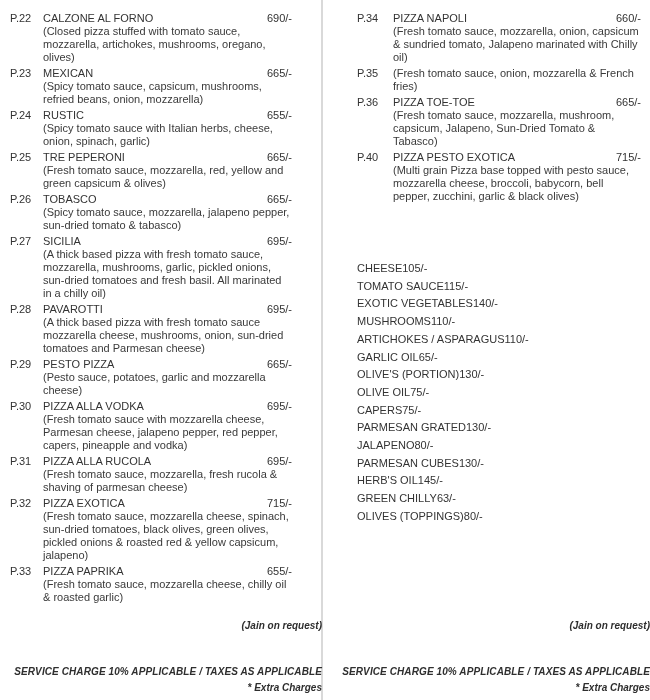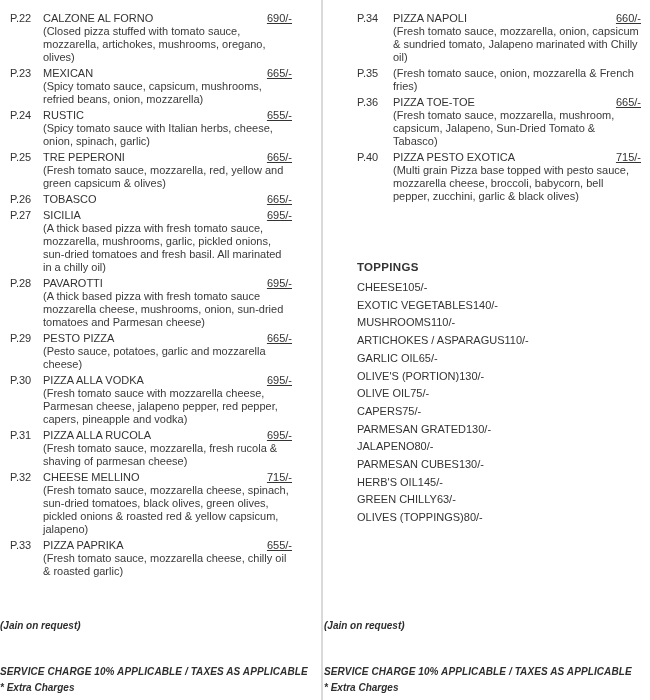--- a/index.html
+++ b/index.html
@@ -16,27 +16,27 @@
     background:#d9d9d9;
   }
   .col{position:absolute;top:12px;font-size:11px;line-height:13px;}
   .col-left{left:10px;width:282px;}
   .col-right{left:357px;width:284px;}
   .menu-item{display:flex;margin-bottom:3px;}
   .menu-item .code{width:33px;flex:0 0 33px;}
   .col-right .menu-item .code{width:36px;flex:0 0 36px;}
   .menu-item .body{flex:1;}
   .name-row{display:flex;justify-content:space-between;}
-  .name-row .price{white-space:nowrap;padding-left:6px;text-decoration:underline;}
+  .name-row .price{white-space:nowrap;padding-left:6px;}
   .desc{color:#3a3a3a;}
   .toppings{margin-top:57px;}
   .toppings-title{font-weight:bold;font-size:11.5px;line-height:14px;margin-bottom:5px;letter-spacing:0.3px;}
   .topping-row{display:flex;justify-content:flex-start;line-height:17.7px;font-size:11px;}
   .footer{
-    position:absolute;bottom:4px;text-align:left;
+    position:absolute;bottom:4px;text-align:right;
     font-size:10px;line-height:16px;font-weight:bold;font-style:italic;
     color:#2e2e2e;
   }
   .footer-left{left:0;width:322px;}
   .footer-right{left:324px;width:326px;}
   .f-service{letter-spacing:0.1px;margin-top:30px;}
 </style>
 </head>
 <body>
 
@@ -85,20 +85,21 @@
             <div class="desc">(Fresh tomato sauce, mozzarella, red, yellow and green capsicum &amp; olives)</div>
           </div>
         </div>
         <div class="menu-item">
           <div class="code">P.26</div>
           <div class="body">
             <div class="name-row">
               <span class="name">TOBASCO</span>
               <span class="price">665/-</span>
             </div>
+            <div class="desc">(Spicy tomato sauce, mozzarella, jalapeno pepper, sun-dried tomato &amp; tabasco)</div>
           </div>
         </div>
         <div class="menu-item">
           <div class="code">P.27</div>
           <div class="body">
             <div class="name-row">
               <span class="name">SICILIA</span>
               <span class="price">695/-</span>
             </div>
             <div class="desc">(A thick based pizza with fresh tomato sauce, mozzarella, mushrooms, garlic, pickled onions, sun-dried tomatoes and fresh basil. All marinated in a chilly oil)</div>
@@ -141,21 +142,21 @@
               <span class="name">PIZZA ALLA RUCOLA</span>
               <span class="price">695/-</span>
             </div>
             <div class="desc">(Fresh tomato sauce, mozzarella, fresh rucola &amp; shaving of parmesan cheese)</div>
           </div>
         </div>
         <div class="menu-item">
           <div class="code">P.32</div>
           <div class="body">
             <div class="name-row">
-              <span class="name">CHEESE MELLINO</span>
+              <span class="name">PIZZA EXOTICA</span>
               <span class="price">715/-</span>
             </div>
             <div class="desc">(Fresh tomato sauce, mozzarella cheese, spinach, sun-dried tomatoes, black olives, green olives, pickled onions &amp; roasted red &amp; yellow capsicum, jalapeno)</div>
           </div>
         </div>
         <div class="menu-item">
           <div class="code">P.33</div>
           <div class="body">
             <div class="name-row">
               <span class="name">PIZZA PAPRIKA</span>
@@ -200,25 +201,28 @@
           <div class="body">
             <div class="name-row">
               <span class="name">PIZZA PESTO EXOTICA</span>
               <span class="price">715/-</span>
             </div>
             <div class="desc">(Multi grain Pizza base topped with pesto sauce, mozzarella cheese, broccoli, babycorn, bell pepper, zucchini, garlic &amp; black olives)</div>
           </div>
         </div>
       </div>
     <div class="toppings">
-      <div class="toppings-title">TOPPINGS</div>
       <div id="toppings-list">
           <div class="topping-row">
             <span class="tname">CHEESE</span>
             <span class="tprice">105/-</span>
+          </div>
+          <div class="topping-row">
+            <span class="tname">TOMATO SAUCE</span>
+            <span class="tprice">115/-</span>
           </div>
           <div class="topping-row">
             <span class="tname">EXOTIC VEGETABLES</span>
             <span class="tprice">140/-</span>
           </div>
           <div class="topping-row">
             <span class="tname">MUSHROOMS</span>
             <span class="tprice">110/-</span>
           </div>
           <div class="topping-row">

